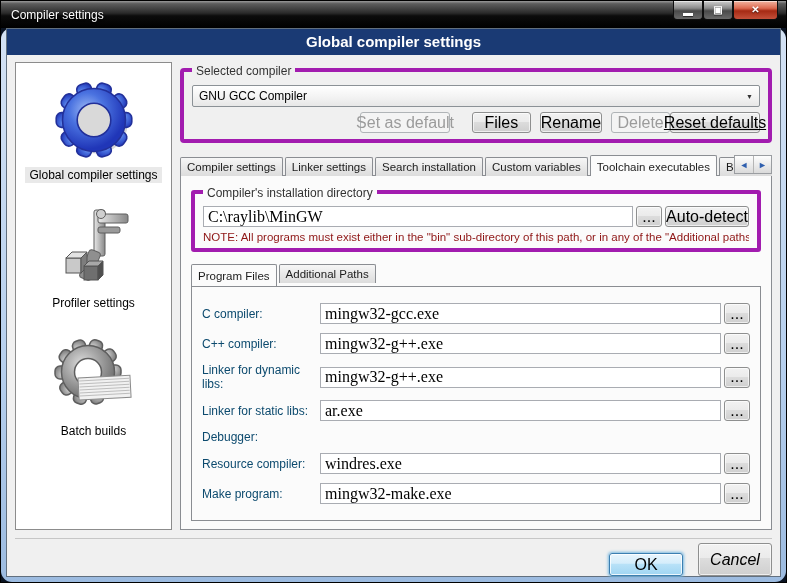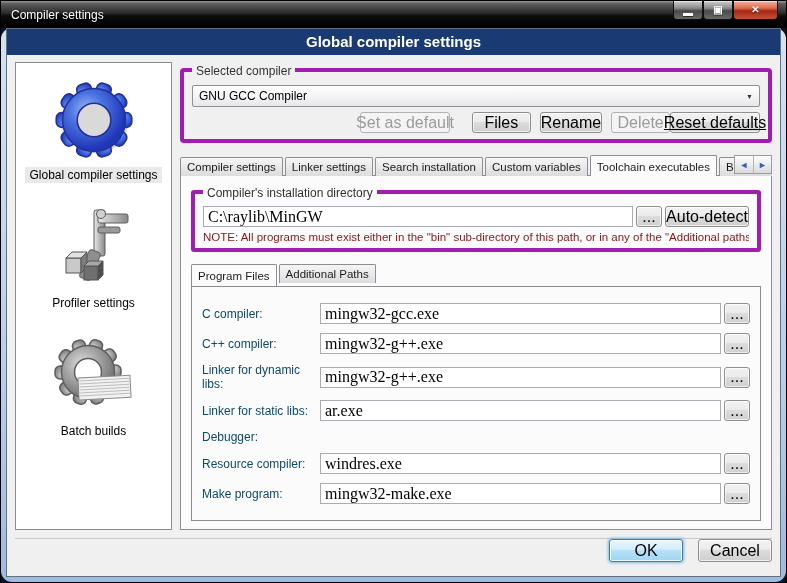--- a/index.html
+++ b/index.html
@@ -99,25 +99,25 @@
   .inner-panel { flex:1; border:1px solid #8a8d92; background:#fbfbfb; margin-top:-1px;
                  padding:16px 10px 8px; min-height:0; }
 
   .frow { display:flex; align-items:center; margin-bottom:9px; }
   .flabel { width:118px; flex:0 0 auto; font-size:12px; color:#0c4a6e; }
   .fctrl { flex:1; display:flex; gap:3px; align-items:center; }
   .combo.debugger { flex:1; height:22px; }
 
   
   .footer { flex:0 0 auto; margin:8px 8px 0; border-top:1px solid #c6c6c6;
-            height:38px; display:flex; align-items:flex-start; justify-content:flex-end; gap:15px; }
+            height:38px; display:flex; align-items:flex-end; justify-content:flex-end; gap:15px; }
   .btn.okbtn { width:74px; height:23px; border-color:#3c7fb1;
                background:linear-gradient(#e9f5fd,#d4edfb 45%,#b9e2f8 46%,#a0d5f2);
                box-shadow:0 0 3px 1px #79b9e1, inset 0 0 0 1px rgba(255,255,255,.8); }
-  .btn.cancelbtn { width:74px; height:23px; }
+  .btn.cancelbtn { width:74px; height:33px;font-style:italic; }
 </style>
 </head>
 <body>
 
 <div class="window">
 
   <div class="titlebar">
     <span class="title-text">Compiler settings</span>
     <div class="capbtns">
       <div class="capbtn">

